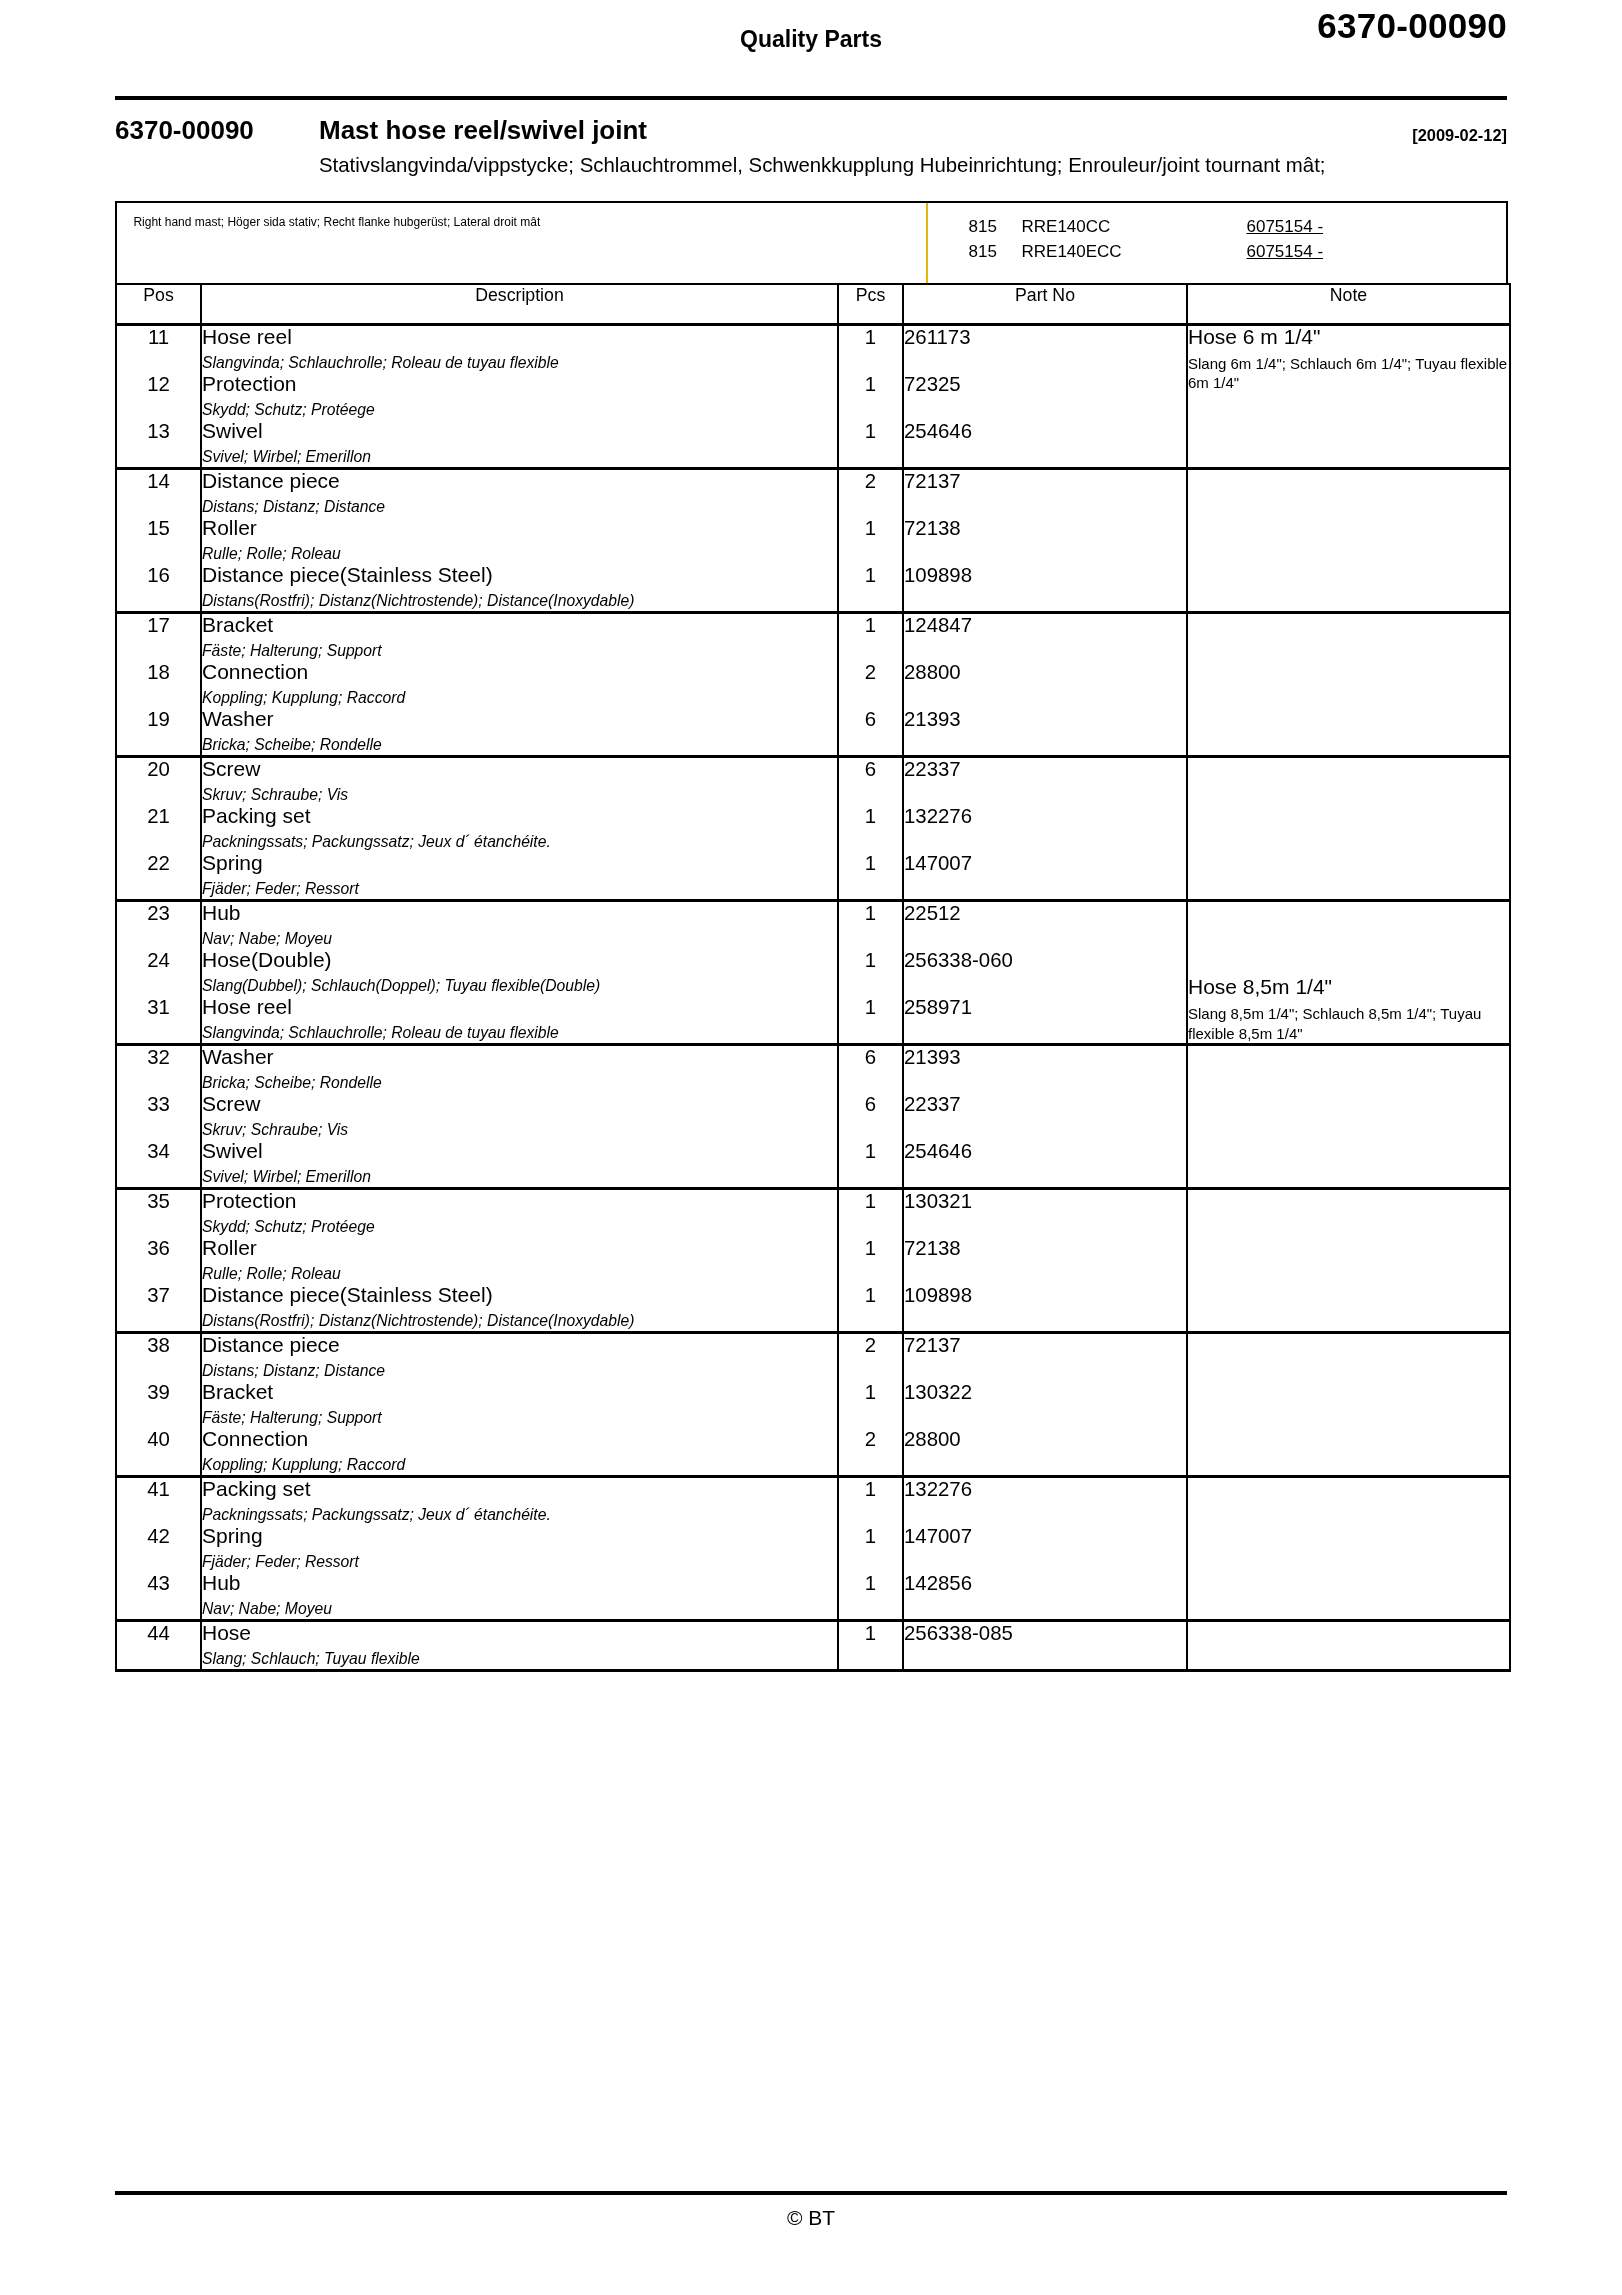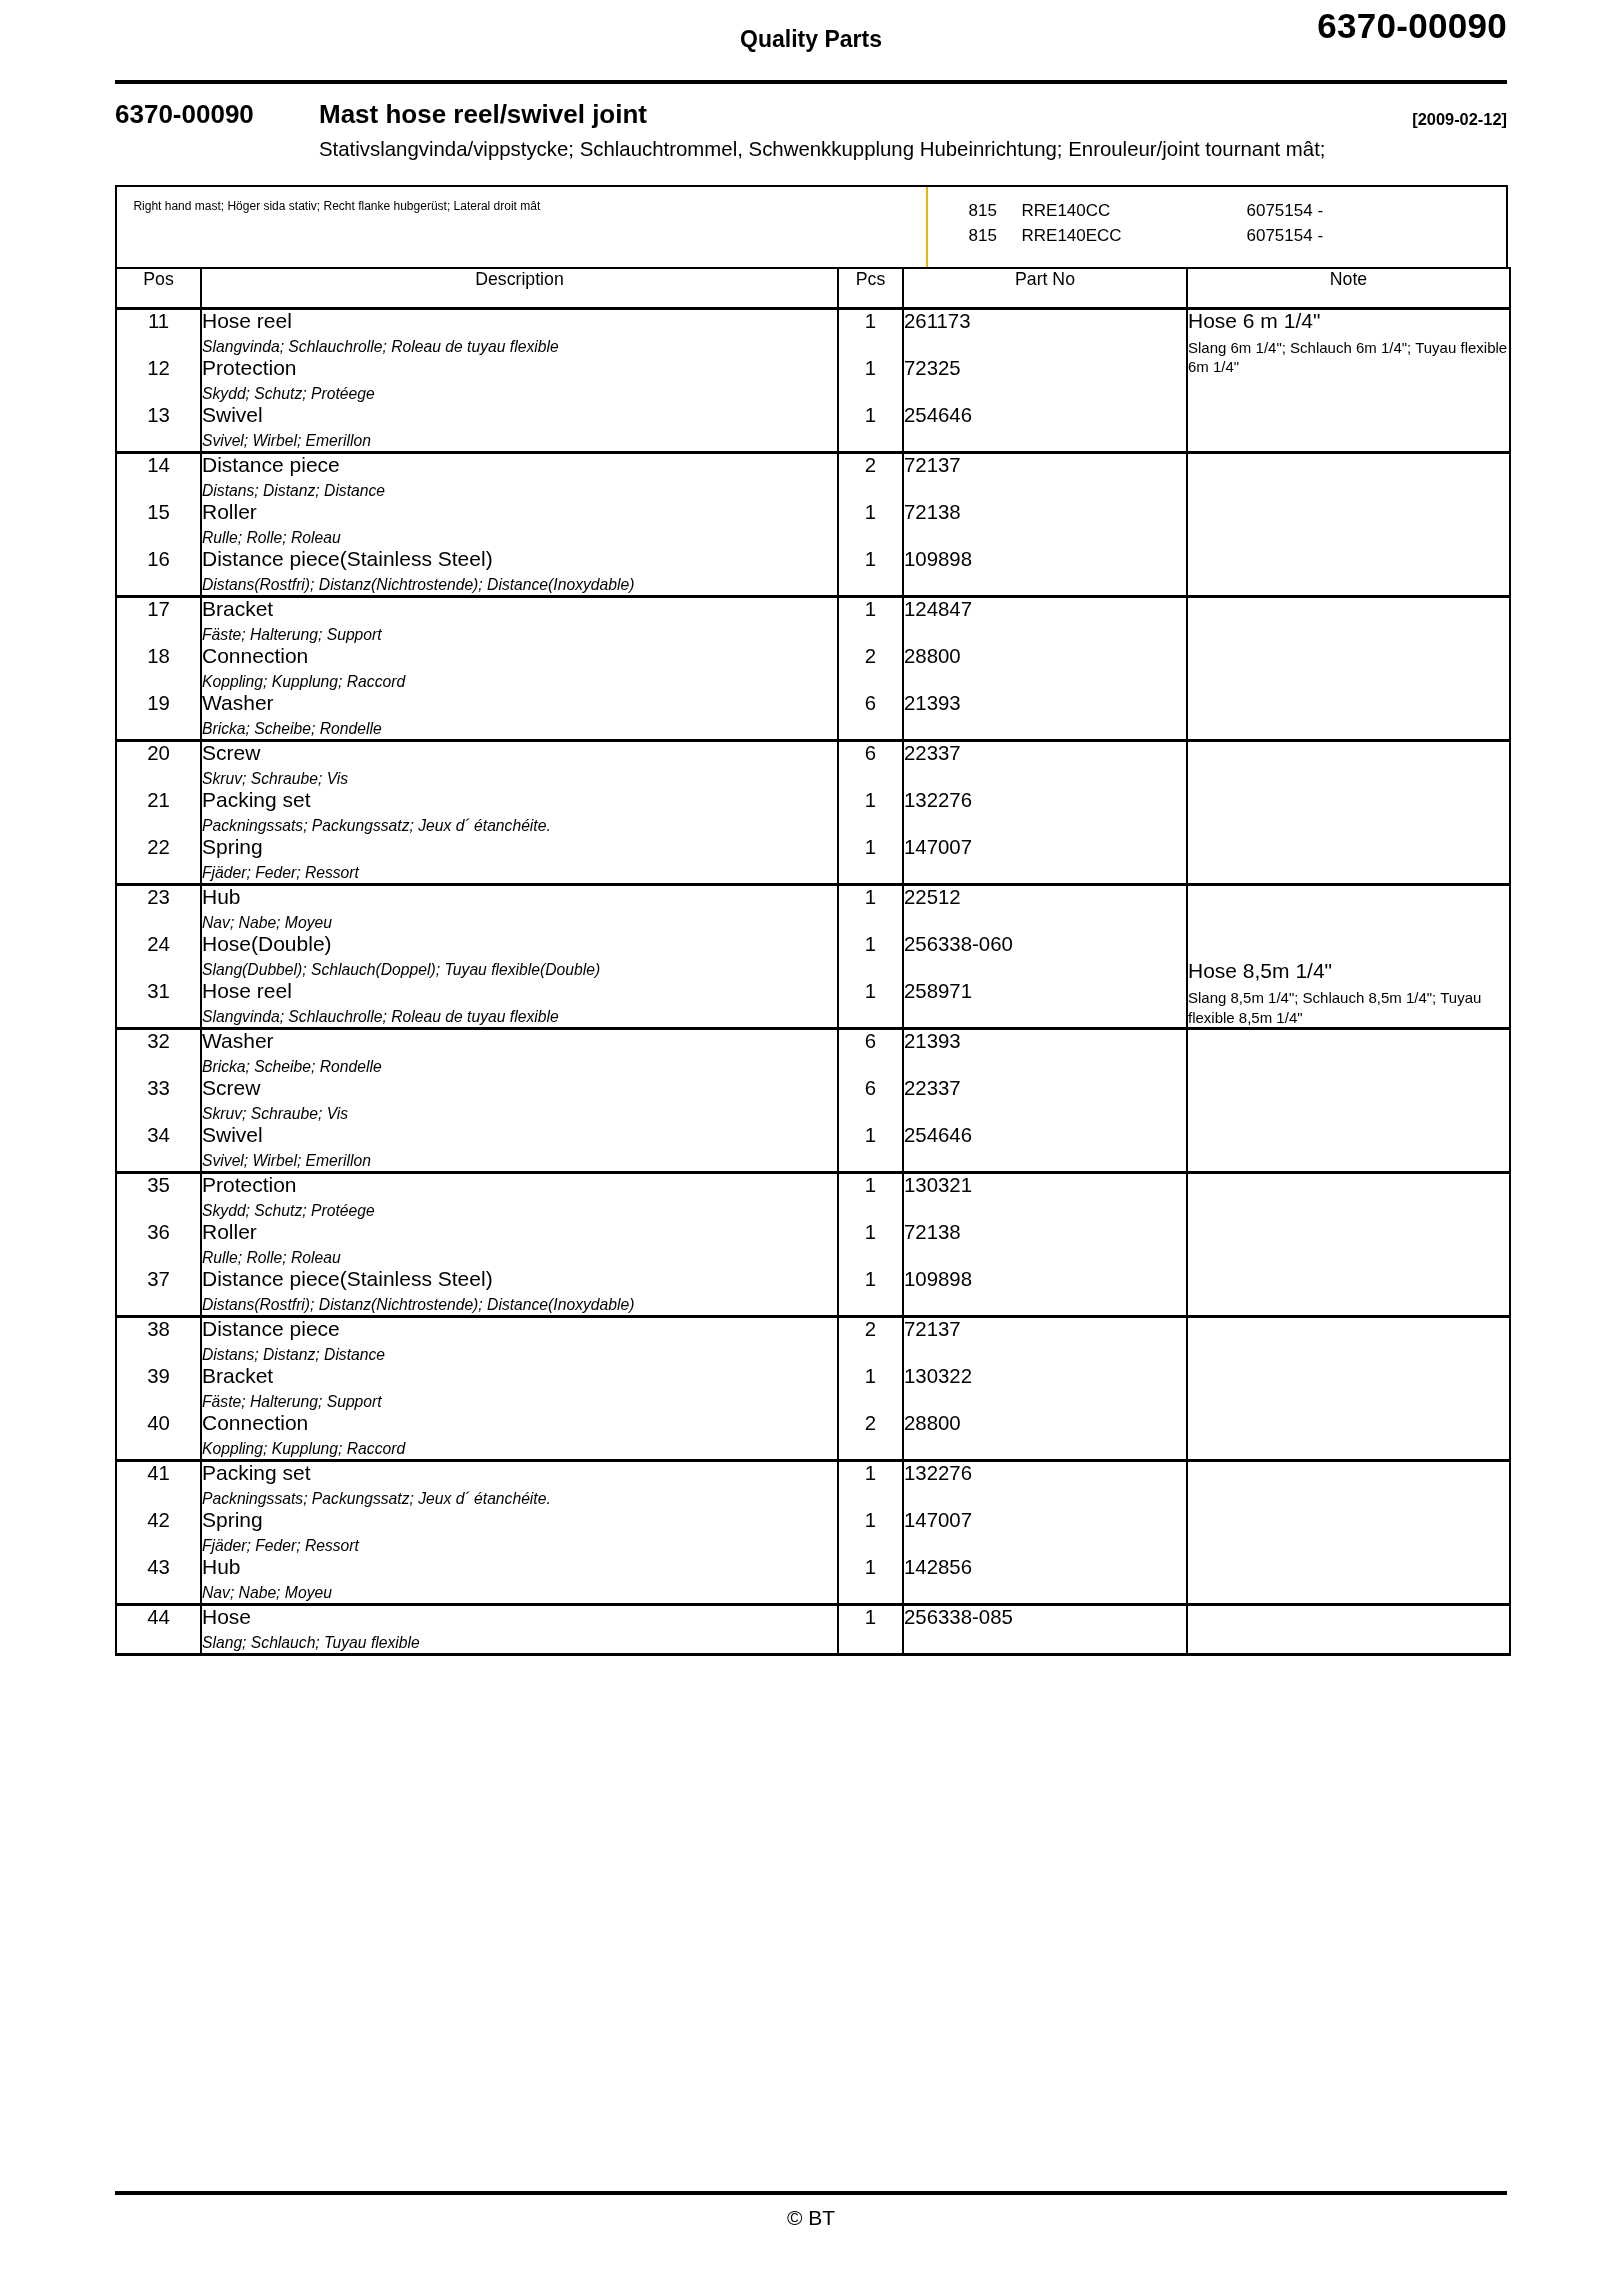--- a/index.html
+++ b/index.html
@@ -19,21 +19,21 @@
     position: relative;
     width: 1622px;
     height: 2295px;
     box-sizing: border-box;
     padding: 0 115px;
   }
 
   
   .running-head {
     position: relative;
-    height: 80px;
+    height: 96px;
   }
   .running-head .center-title {
     position: absolute;
     left: 0; right: 0;
     top: 26px;
     text-align: center;
     font-size: 23px;
     font-weight: bold;
   }
   .running-head .doc-no {
@@ -113,21 +113,21 @@
     padding: 12.3px 0 12.3px 24.5px;
     margin-left: 16px;
   }
   .variant-models .mrow {
     display: flex;
     font-size: 17px;
     line-height: 1.42;
   }
   .variant-models .m-num { flex: 0 0 53px; }
   .variant-models .m-model { flex: 0 0 225px; }
-  .variant-models .m-serial { flex: 1 1 auto; }
+  .variant-models .m-serial { flex: 1 1 auto; text-decoration: underline; }
 
   table.grid {
     width: 1393px;
     border-collapse: collapse;
     table-layout: fixed;
     padding-left: 23px;
   }
   table.grid col.c-pos   { width: 85px; }
   table.grid col.c-desc  { width: 637px; }
   table.grid col.c-pcs   { width: 65px; }

